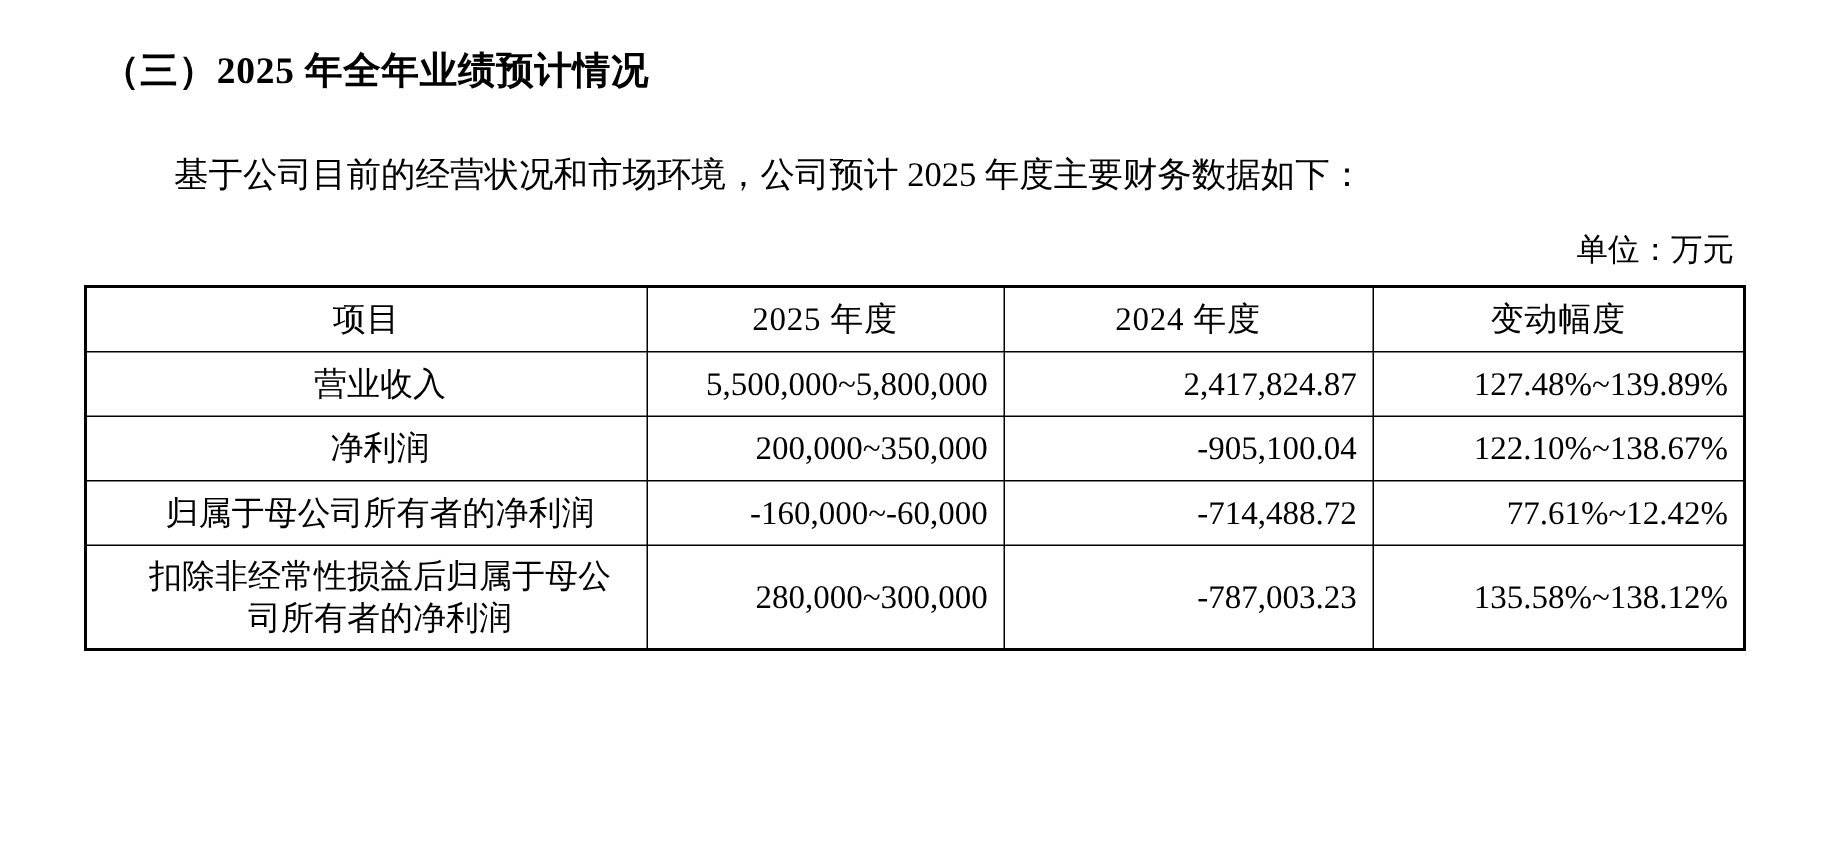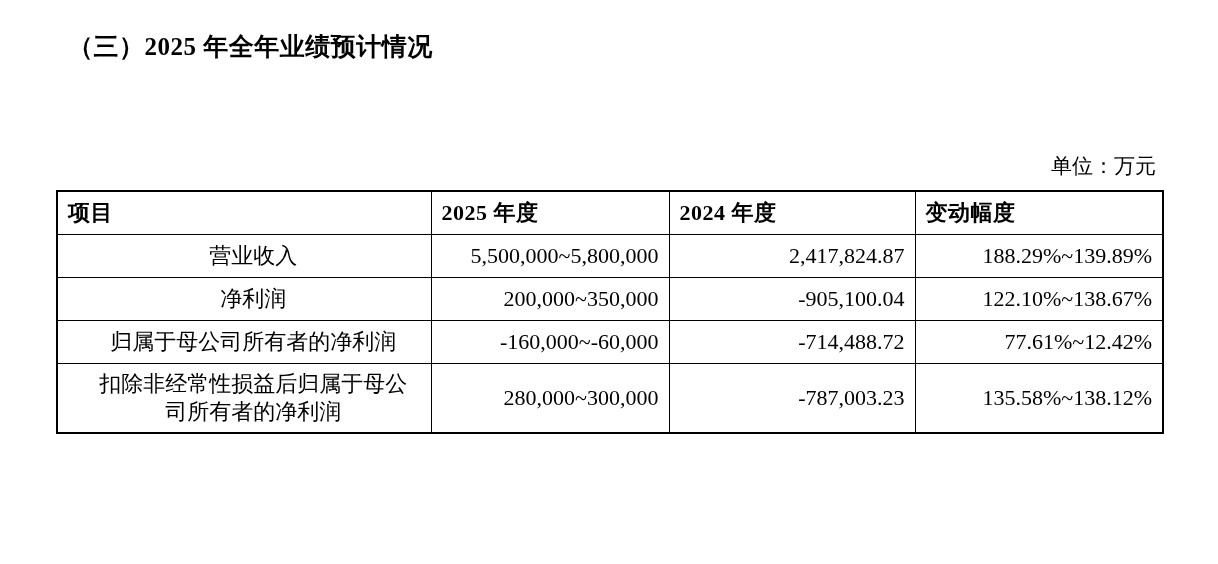--- a/index.html
+++ b/index.html
@@ -63,22 +63,22 @@
   table.fin col.c2 { width: 246px; }
   table.fin col.c3 { width: 248px; }
   table.fin th, table.fin td {
     border: 1px solid #000;
     font-size: 22px;
     padding: 6px 10px;
     height: 42px;
     box-sizing: border-box;
   }
   table.fin thead th {
-    text-align: left;
-    font-weight: bold;
+    text-align: center;
+    font-weight: normal;
     letter-spacing: 0.5px;
     margin-left: 30px;
   }
   table.fin tbody td.item {
     text-align: center;
     padding-left: 28px;
   }
   table.fin tbody td.num {
     text-align: right;
   }
@@ -106,20 +106,21 @@
     margin-top: 4px;
   }
 </style>
 </head>
 <body>
 
 <div class="page">
 
   <div class="section-heading">（三）2025 年全年业绩预计情况</div>
 
+  <div class="intro-paragraph">基于公司目前的经营状况和市场环境，公司预计 2025 年度主要财务数据如下：</div>
 
   <div class="unit-label">单位：万元</div>
 
   <div class="table-wrap">
     <table class="fin">
       <colgroup>
         <col class="c0">
           <col class="c1">
           <col class="c2">
           <col class="c3">
@@ -130,21 +131,21 @@
           <th>2025 年度</th>
           <th>2024 年度</th>
           <th>变动幅度</th>
         </tr>
       </thead>
       <tbody>
         <tr>
           <td class="item">营业收入</td>
           <td class="num">5,500,000~5,800,000</td>
           <td class="num">2,417,824.87</td>
-          <td class="num">188.29%~139.89%</td>
+          <td class="num">127.48%~139.89%</td>
         </tr>
         <tr>
           <td class="item">净利润</td>
           <td class="num">200,000~350,000</td>
           <td class="num">-905,100.04</td>
           <td class="num">122.10%~138.67%</td>
         </tr>
         <tr>
           <td class="item">归属于母公司所有者的净利润</td>
           <td class="num">-160,000~-60,000</td>

